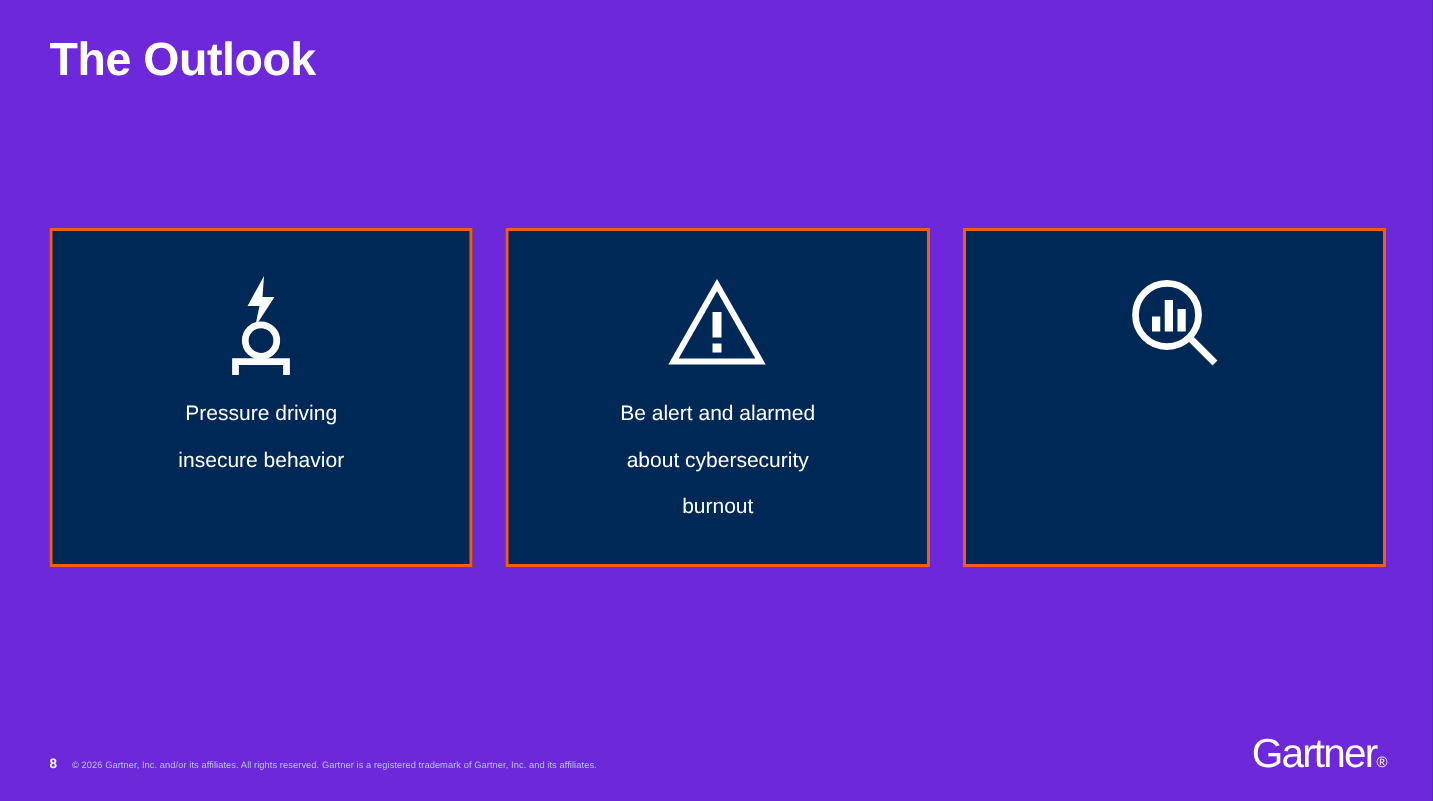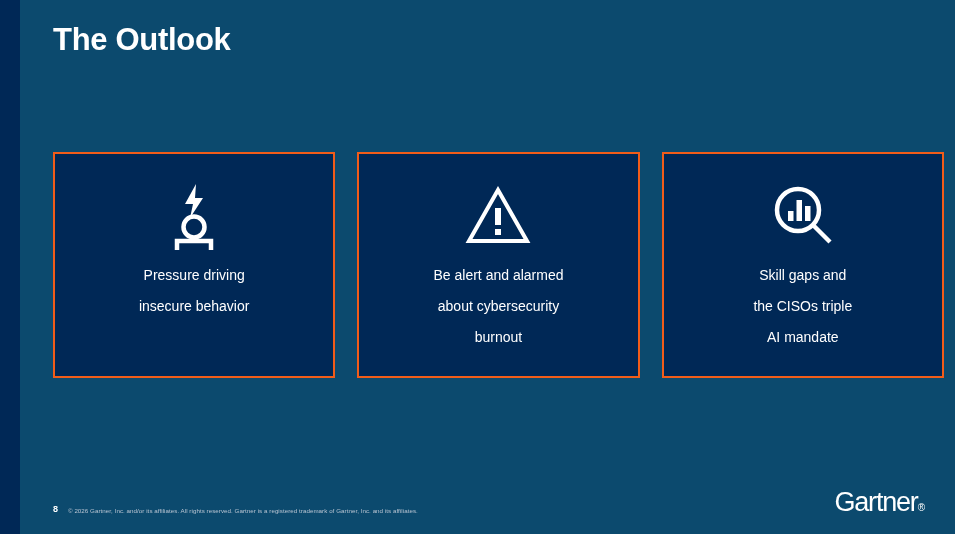--- a/index.html
+++ b/index.html
@@ -6,22 +6,21 @@
   html,body { width:955px; height:534px; }
   body {
     background:#002856;
     font-family:"Liberation Sans", sans-serif;
     position:relative;
     overflow:hidden;
   }
   .slide {
     position:absolute;
     inset:0;
-    background:#0c4a6e;
-    margin-left:20px;
+    background:#6d28d9;
   }
   .slide-title {
     position:absolute;
     left:33px;
     top:22px;
     font-size:31px;
     font-weight:bold;
     color:#ffffff;
     letter-spacing:-0.3px;
     line-height:1.15;
@@ -141,23 +140,20 @@
     <div class="card">
       <div class="card-icon">
         <svg width="64" height="62" viewBox="0 0 64 62" fill="none">
           <circle cx="27" cy="25" r="21" stroke="#ffffff" stroke-width="4.5" fill="none"></circle>
           <rect x="17" y="26" width="5.5" height="10" fill="#ffffff"></rect>
           <rect x="25.5" y="15" width="5.5" height="21" fill="#ffffff"></rect>
           <rect x="34" y="21" width="5.5" height="15" fill="#ffffff"></rect>
           <line x1="42" y1="40" x2="59" y2="57" stroke="#ffffff" stroke-width="4.5" stroke-linecap="butt"></line>
         </svg>
       </div>
-      <div class="card-text">Skill gaps and
-the CISOs triple
-AI mandate</div>
     </div>
 
   </div>
 
   <div class="footer">
     <div class="page-number">8</div>
     <div class="copyright">© 2026 Gartner, Inc. and/or its affiliates. All rights reserved. Gartner is a registered trademark of Gartner, Inc. and its affiliates.</div>
     <div class="logo">
       <span>Gartner</span><span class="tm">®</span>
     </div>

